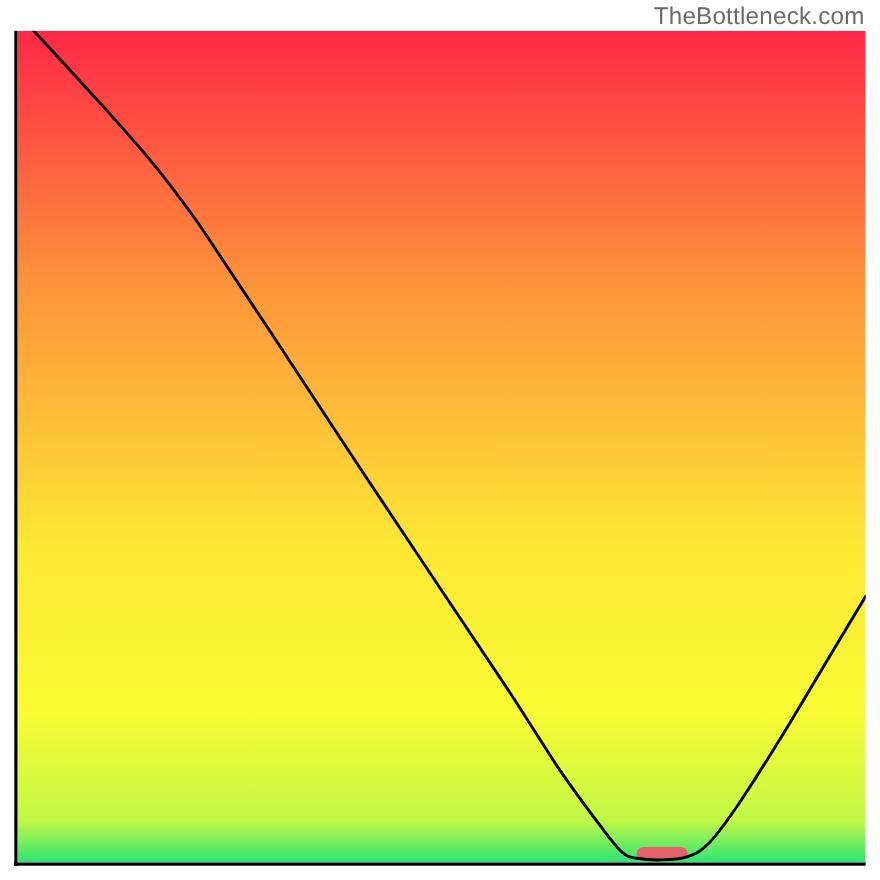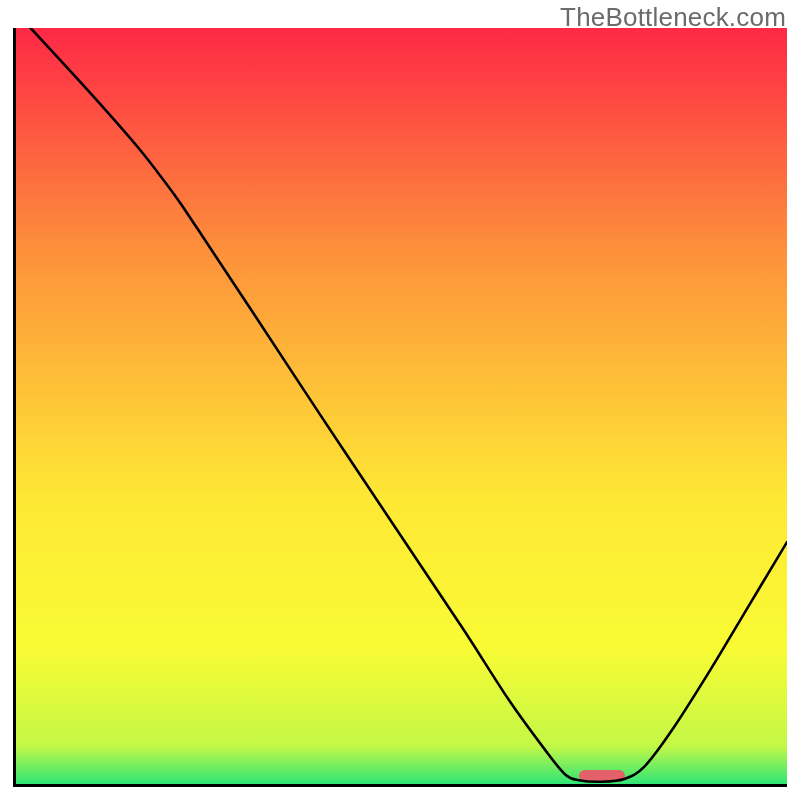--- a/index.html
+++ b/index.html
@@ -8,21 +8,21 @@
     width: 800px;
     height: 800px;
     background: #ffffff;
     font-family: Arial, Helvetica, sans-serif;
     position: relative;
   }
   .watermark {
     position: absolute;
     top: 2px;
     right: 14px;
-    font-size: 26px;
+    font-size: 22px;
     font-weight: 500;
     color: #6b6b6b;
     letter-spacing: 0.2px;
     z-index: 10;
     margin-left: 27px;
   }
   .plot-frame {
     position: absolute;
     left: 13px;
     top: 28px;

